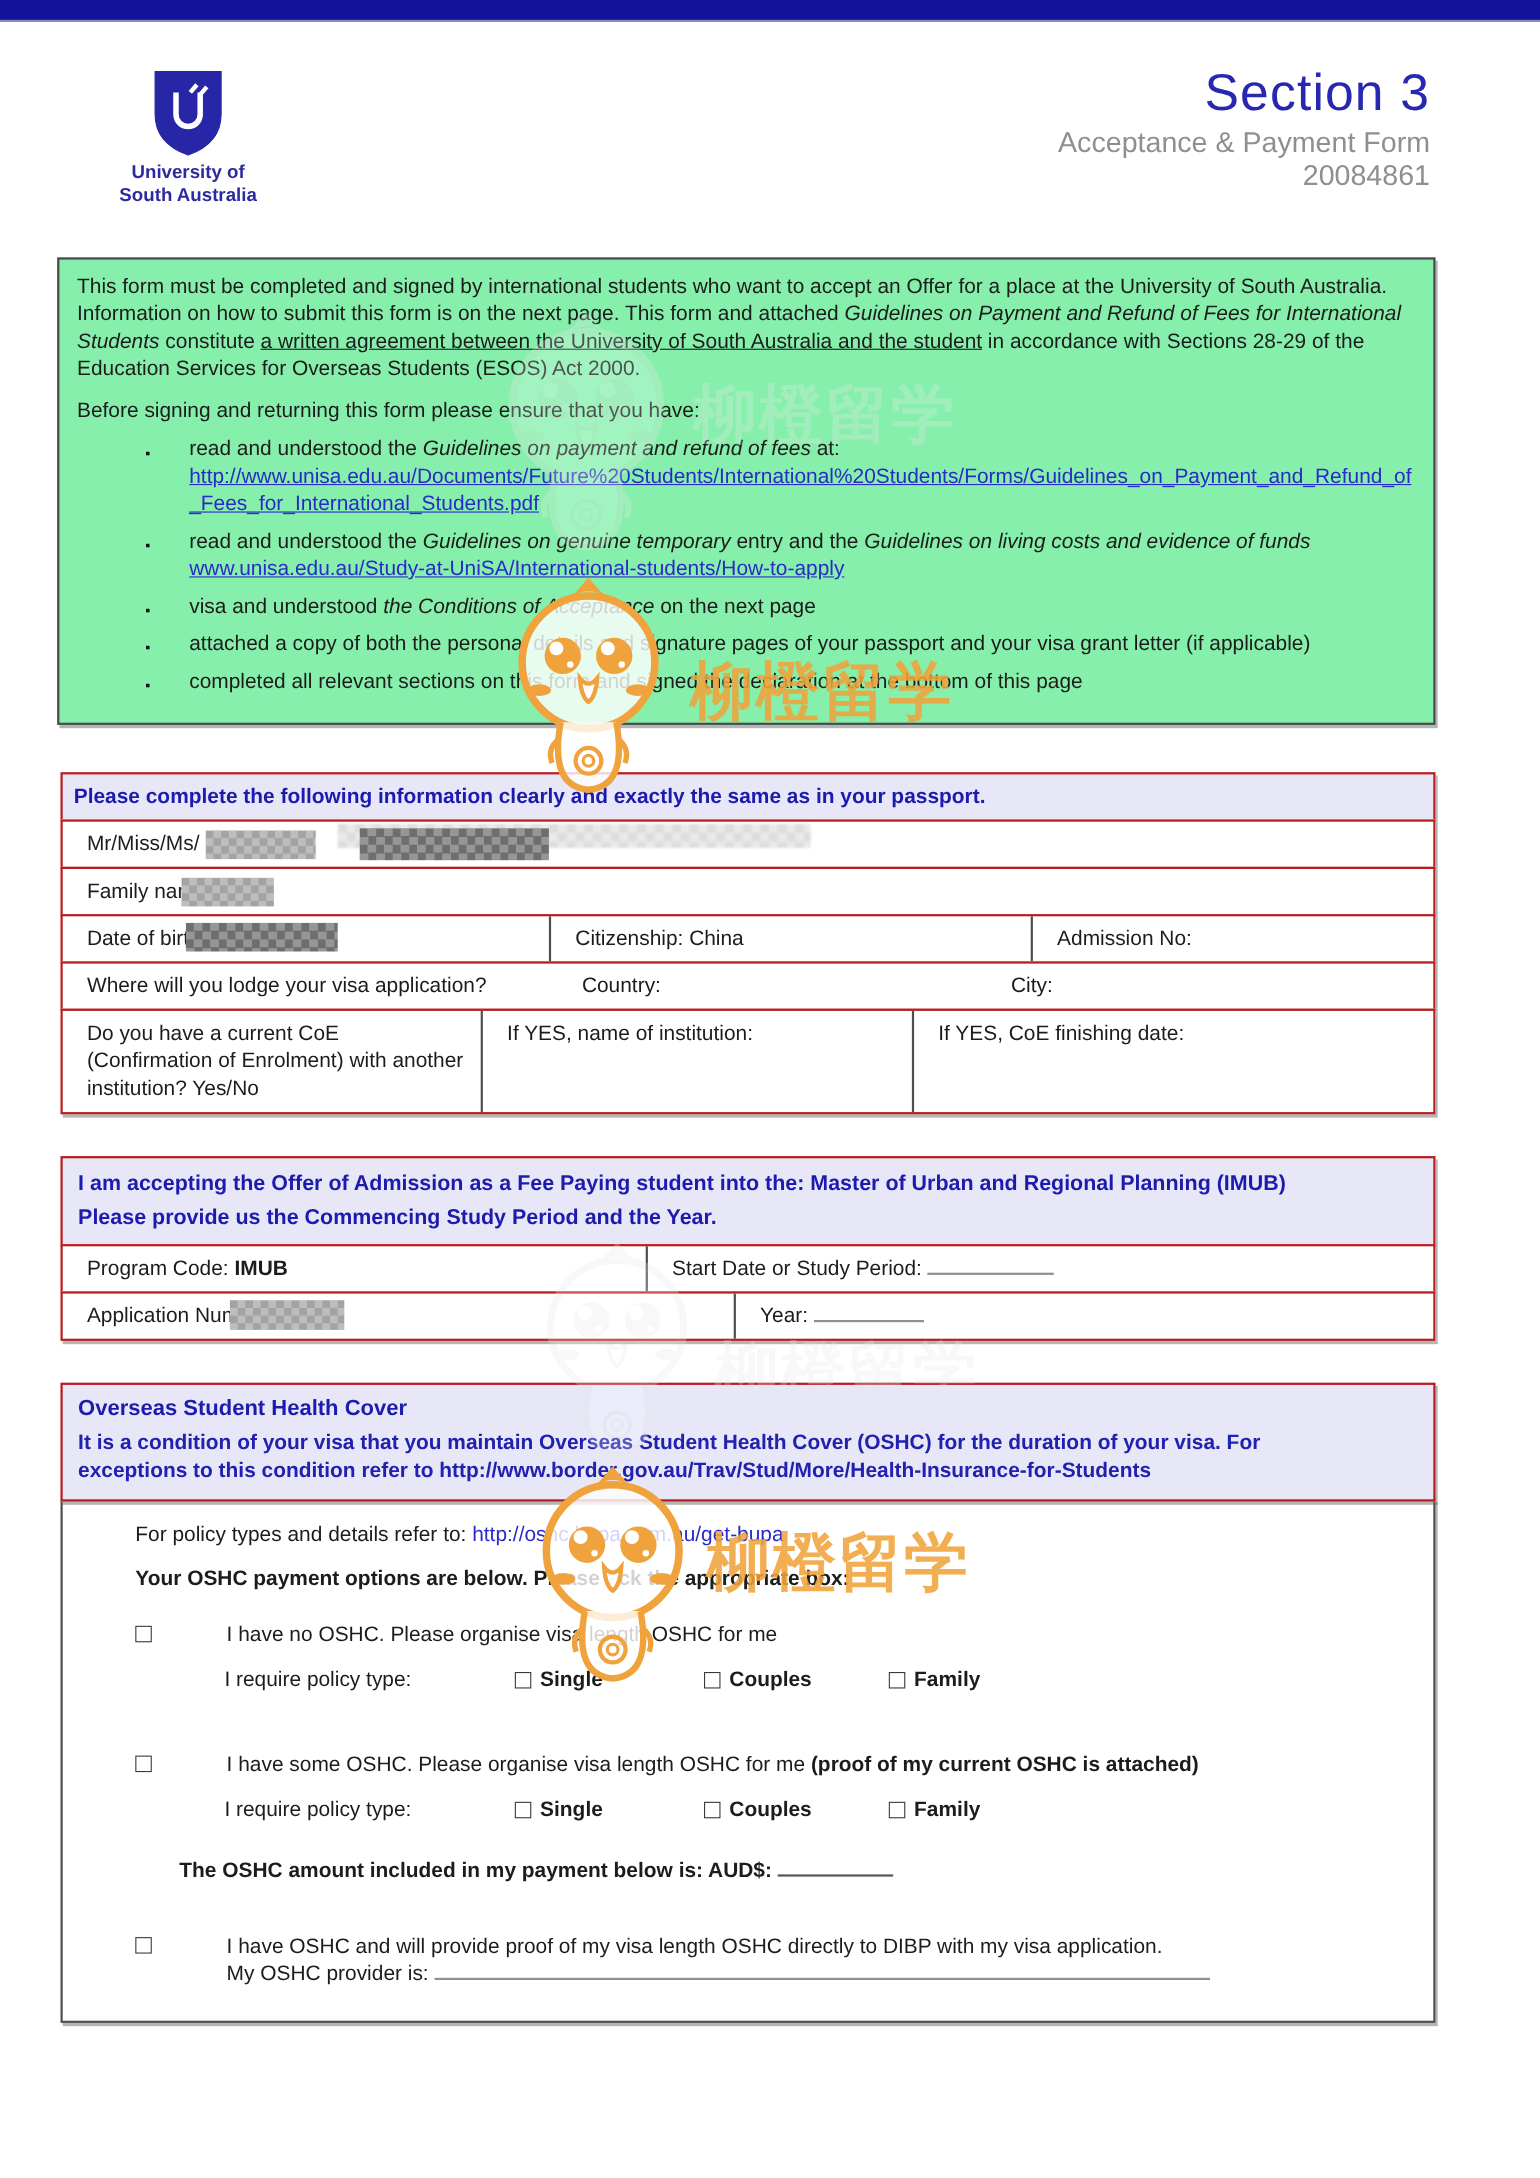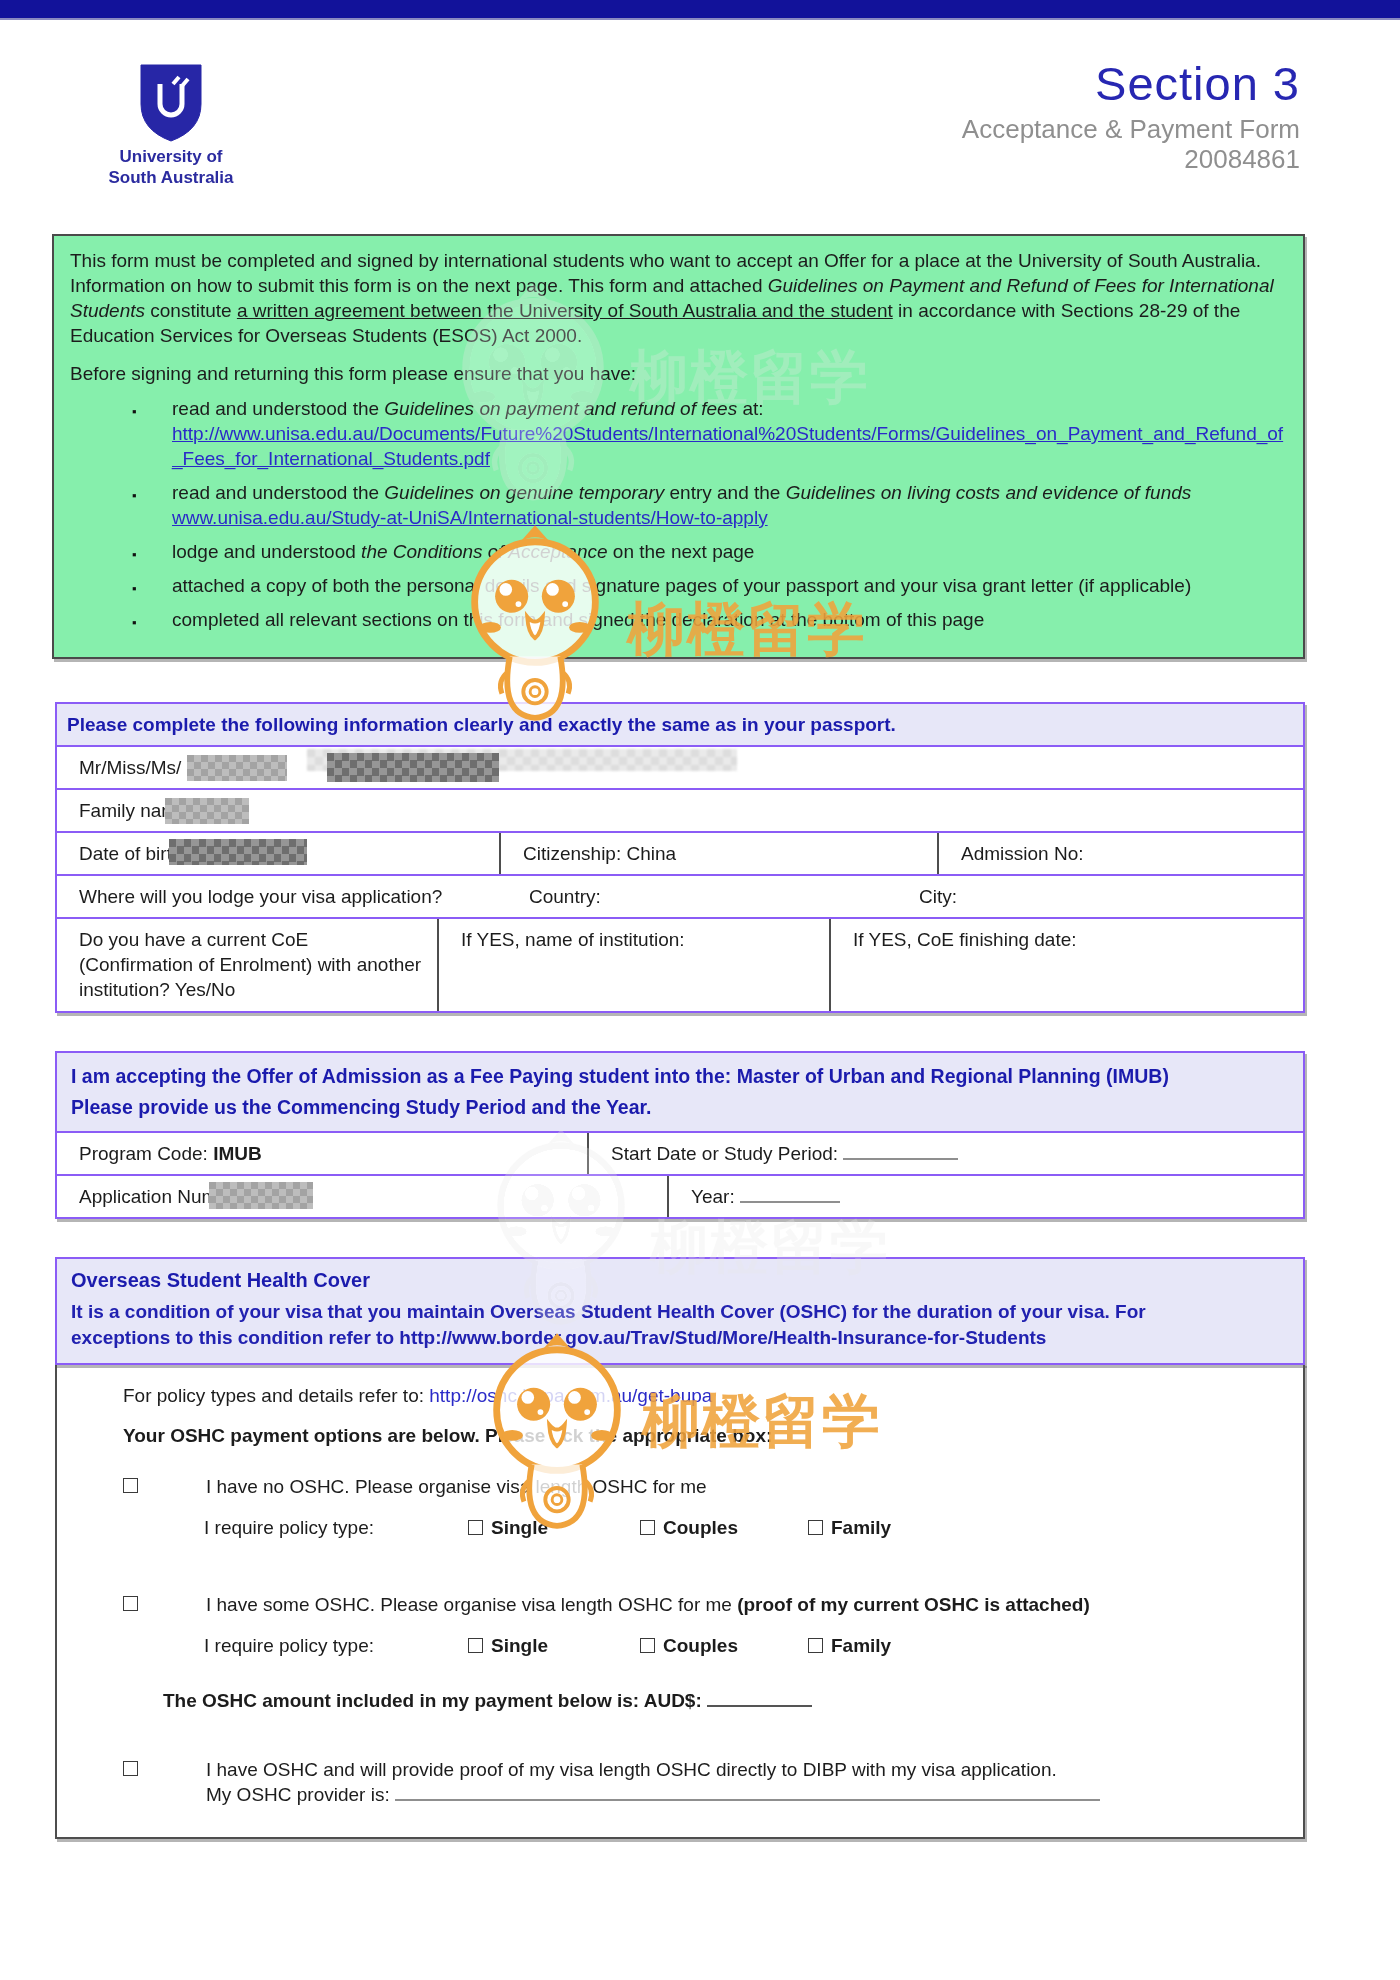--- a/index.html
+++ b/index.html
@@ -25,21 +25,21 @@
   .intro .p2{margin-top:13px;}
   .it{font-style:italic;}
   .ul-seg{text-decoration:underline;}
   .intro ul{list-style:none;margin:10px 0 0 0;padding:0 0 0 62px;}
   .intro li{position:relative;padding-left:40px;margin:9px 0;}
   .intro li::before{content:"▪";position:absolute;left:0;top:3px;font-size:13px;color:#111;}
   a.lnk{color:#2a2ac8;text-decoration:underline;word-break:break-all;cursor:pointer;}
   .lnk-line{display:block;}
   
   .dtable{margin-left:55px;width:1250px;box-sizing:border-box;}
-  .trow{display:flex;border:2px solid #8b5cf6;margin-top:-2px;background:#fff;box-sizing:border-box;position:relative;}
+  .trow{display:flex;border:2px solid #b91c1c;margin-top:-2px;background:#fff;box-sizing:border-box;position:relative;}
   .trow.first{margin-top:0;}
   .tcell{padding:8px 10px 8px 22px;font-size:19px;line-height:25px;box-sizing:border-box;position:relative;}
   .tcell.bl{border-left:2px solid #4e4e4e;}
   .thead{background:#e7e7f8;color:#1b1bad;font-weight:700;}
   .shadowed{box-shadow:2px 3px 0 rgba(90,90,90,.45);}
   
   .px{position:absolute;background:repeating-conic-gradient(#bdbdbd 0% 25%,#a3a3a3 0% 50%) 0 0/14px 14px;filter:blur(.6px);}
   .px-dark{background:repeating-conic-gradient(#969696 0% 25%,#6e6e6e 0% 50%) 0 0/15px 15px;}
   .px-light{position:absolute;background:repeating-conic-gradient(#e3e3e3 0% 25%,#d2d2d2 0% 50%) 0 0/16px 16px;opacity:.75;filter:blur(1px);}
   
@@ -124,21 +124,21 @@
   <ul>
     <li>
       <span>read and understood the </span><span class="it">Guidelines on payment and refund of fees</span><span> at:</span>
       <a class="lnk lnk-line">http://www.unisa.edu.au/Documents/Future%20Students/International%20Students/Forms/Guidelines_on_Payment_and_Refund_of_Fees_for_International_Students.pdf</a>
     </li>
     <li>
       <span>read and understood the </span><span class="it">Guidelines on genuine temporary</span><span> entry and the </span><span class="it">Guidelines on living costs and evidence of funds</span>
       <a class="lnk lnk-line">www.unisa.edu.au/Study-at-UniSA/International-students/How-to-apply</a>
     </li>
     <li>
-      <span>lodge and understood </span><span class="it">the Conditions of Acceptance</span><span> on the next page</span>
+      <span>visa and understood </span><span class="it">the Conditions of Acceptance</span><span> on the next page</span>
     </li>
     <li>
       <span>attached a copy of both the personal details and signature pages of your passport and your visa grant letter (if applicable)</span>
     </li>
     <li>
       <span>completed all relevant sections on this form and signed the declaration at the bottom of this page</span>
     </li>
   </ul>
 </div>
 

